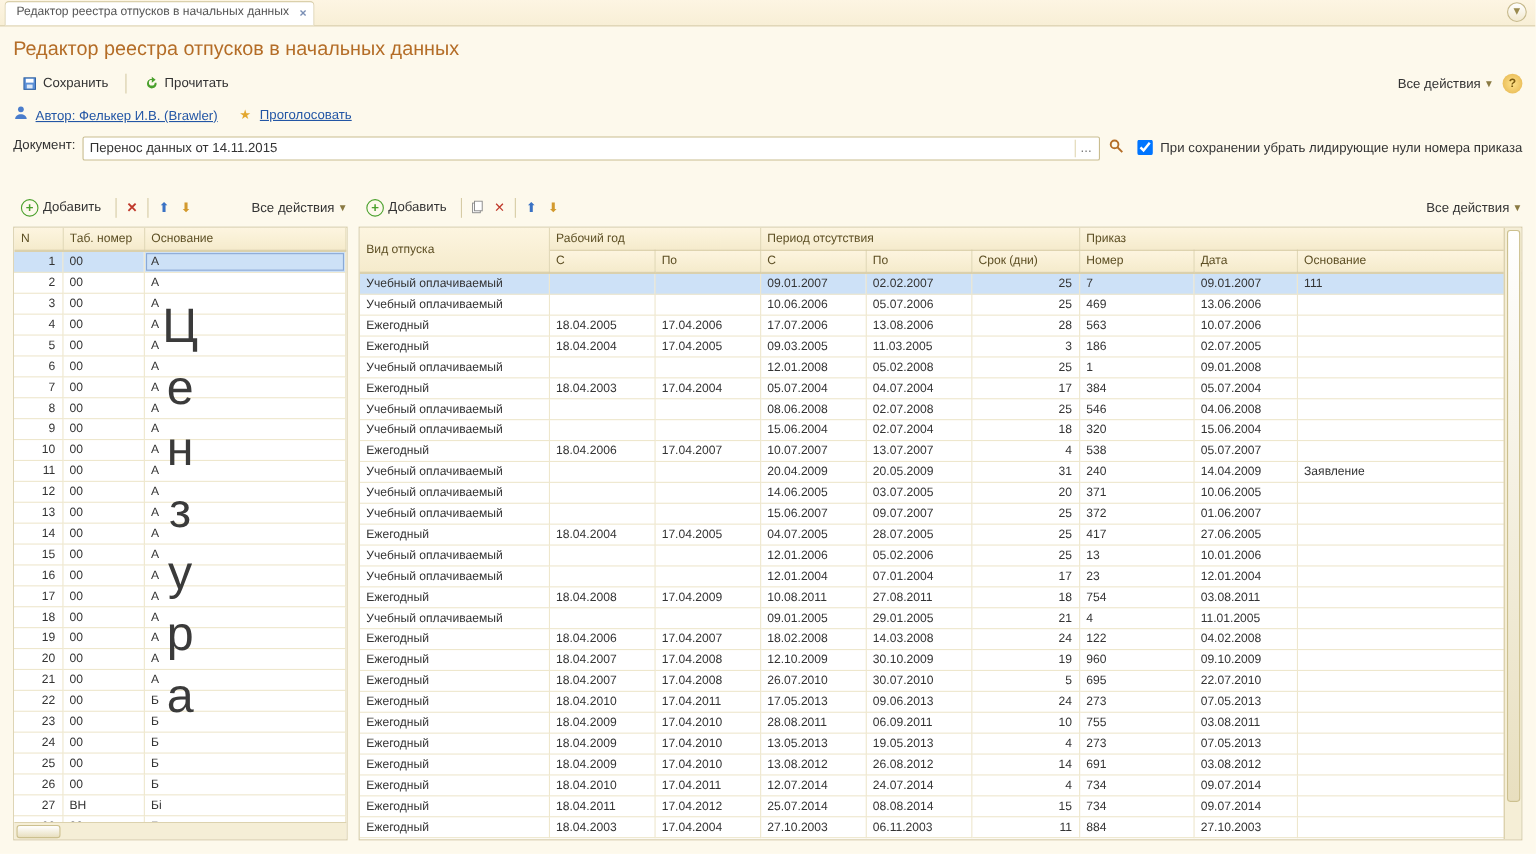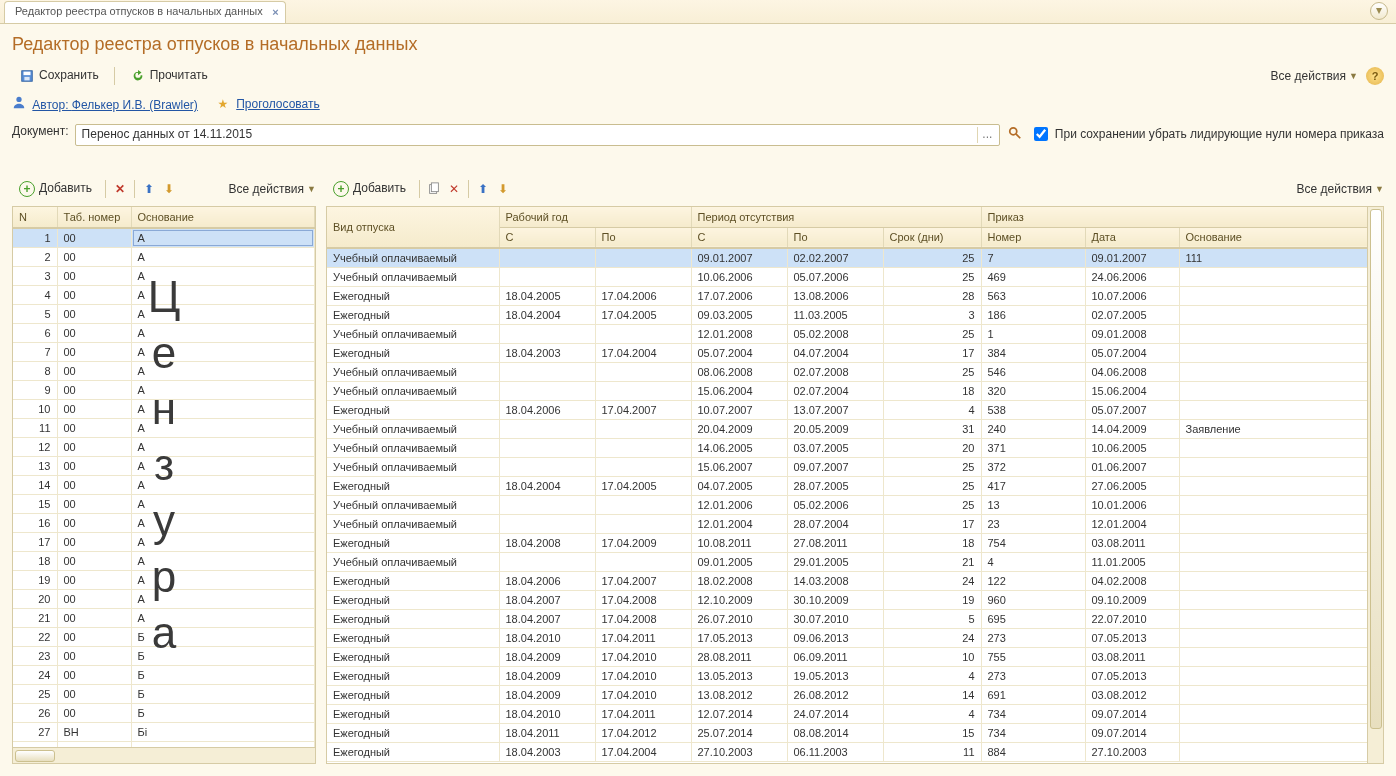--- a/index.html
+++ b/index.html
@@ -431,21 +431,21 @@
                   <td>111</td>
                 </tr>
                 <tr>
                   <td>Учебный оплачиваемый</td>
                   <td></td>
                   <td></td>
                   <td>10.06.2006</td>
                   <td>05.07.2006</td>
                   <td class="num">25</td>
                   <td>469</td>
-                  <td>24.06.2006</td>
+                  <td>13.06.2006</td>
                   <td></td>
                 </tr>
                 <tr>
                   <td>Ежегодный</td>
                   <td>18.04.2005</td>
                   <td>17.04.2006</td>
                   <td>17.07.2006</td>
                   <td>13.08.2006</td>
                   <td class="num">28</td>
                   <td>563</td>
@@ -571,21 +571,21 @@
                   <td class="num">25</td>
                   <td>13</td>
                   <td>10.01.2006</td>
                   <td></td>
                 </tr>
                 <tr>
                   <td>Учебный оплачиваемый</td>
                   <td></td>
                   <td></td>
                   <td>12.01.2004</td>
-                  <td>28.07.2004</td>
+                  <td>07.01.2004</td>
                   <td class="num">17</td>
                   <td>23</td>
                   <td>12.01.2004</td>
                   <td></td>
                 </tr>
                 <tr>
                   <td>Ежегодный</td>
                   <td>18.04.2008</td>
                   <td>17.04.2009</td>
                   <td>10.08.2011</td>

